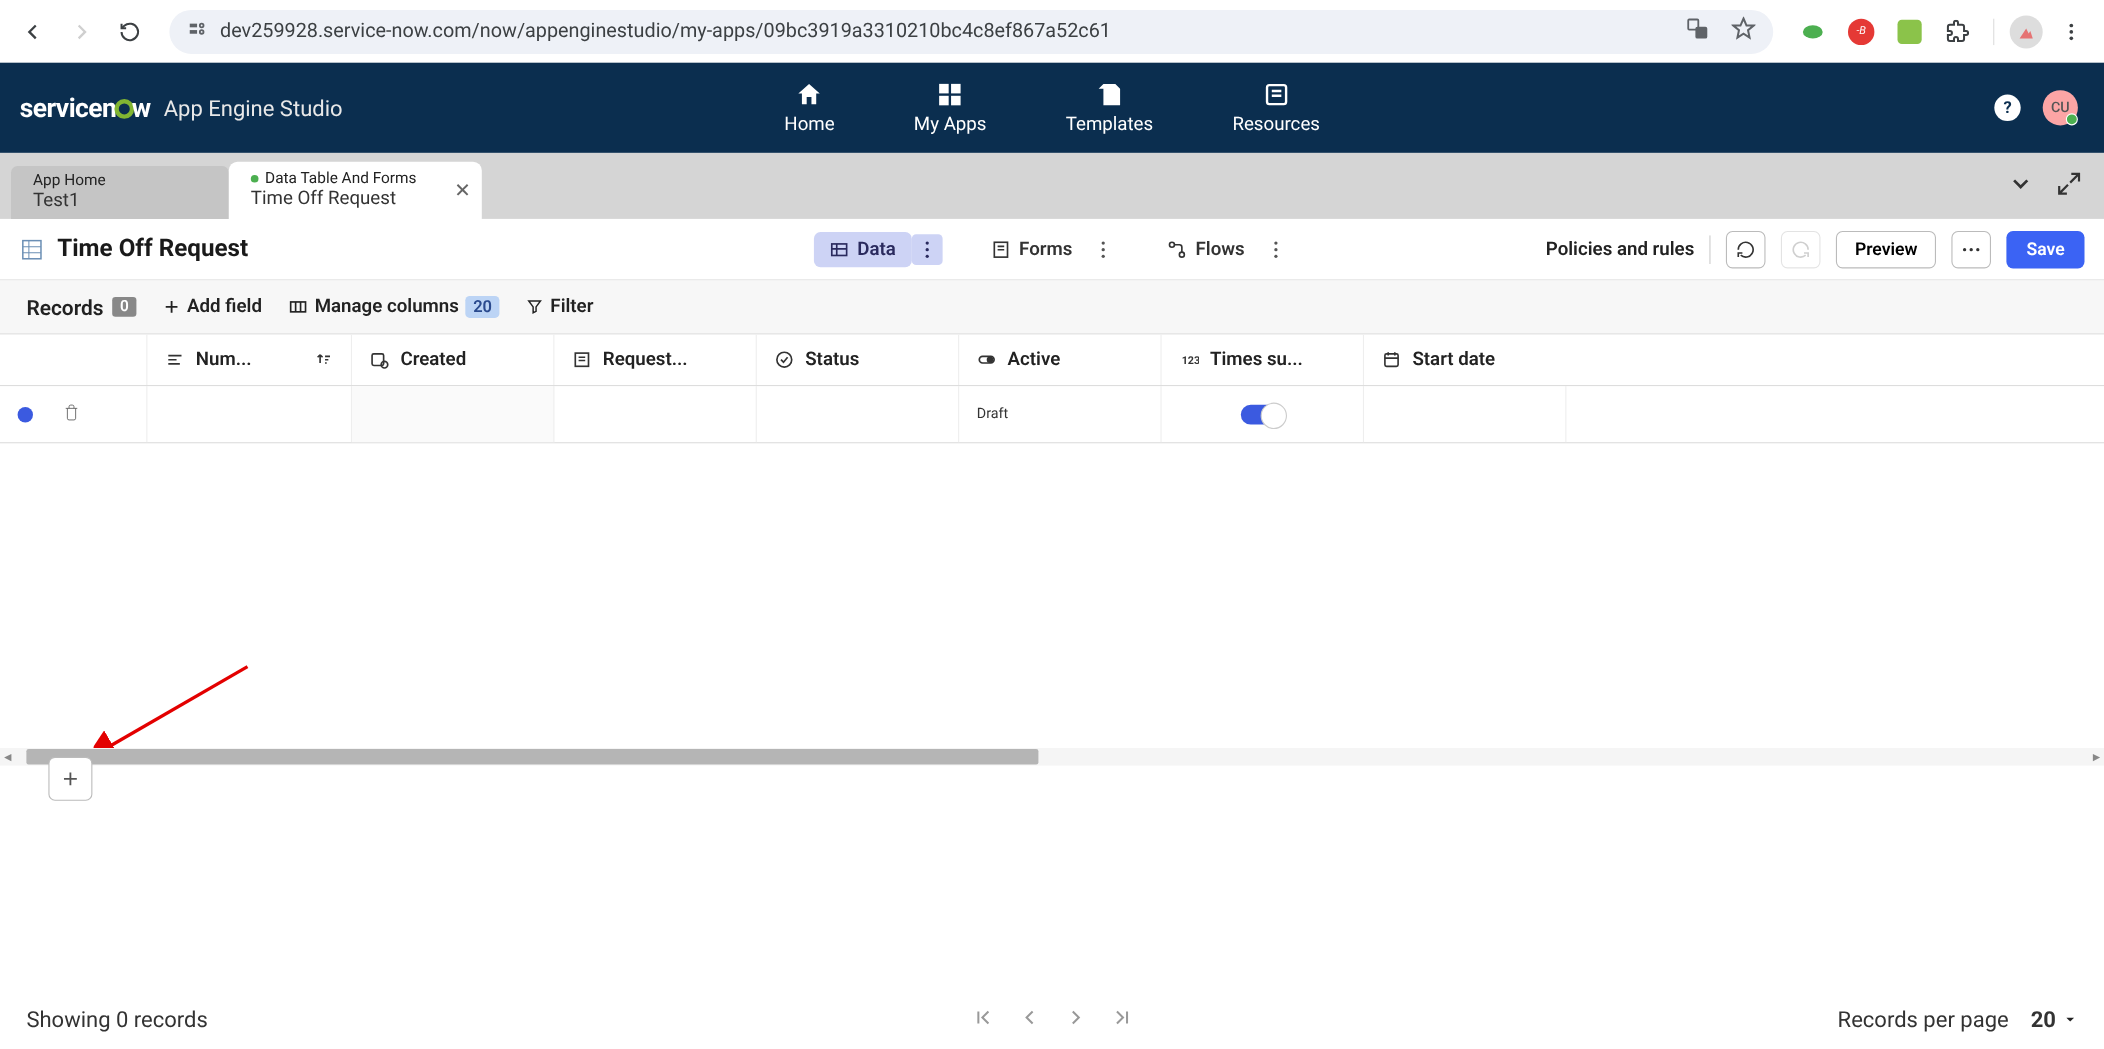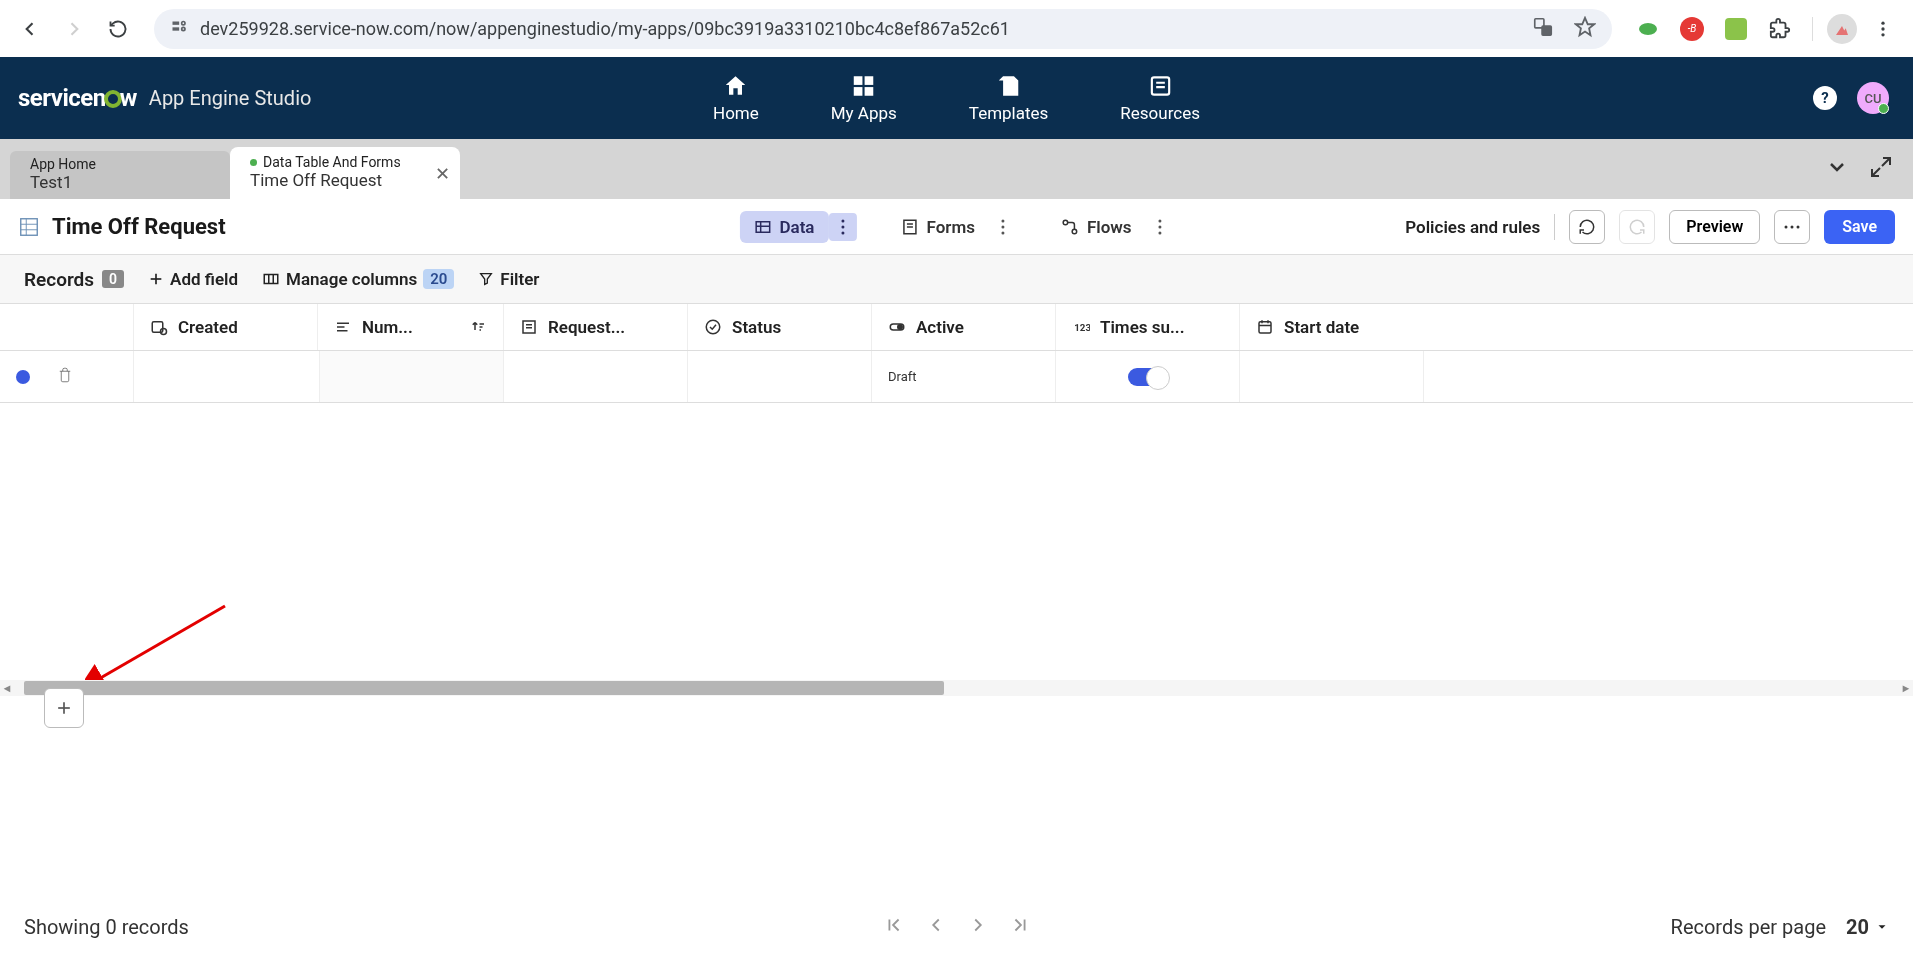--- a/index.html
+++ b/index.html
@@ -23,27 +23,27 @@
 .logo-area { display: flex; align-items: center; padding-left: 18px; gap: 12px; }
 .logo-text { font-size: 24px; font-weight: 700; letter-spacing: -0.5px; }
 .logo-text .o { color: #81b532; }
 .studio-label { font-size: 20px; color: #e8e8e8; }
 .nav-center { position:absolute; left:50%; transform:translateX(-50%); display:flex; gap:60px; height:82px; align-items:center; }
 .nav-item { display:flex; flex-direction:column; align-items:center; gap:4px; font-size:17px; cursor:pointer; position:relative; padding: 10px 6px;}
 .nav-item svg { width:26px; height:26px; fill:#fff; }
 .nav-item.active::after { content:''; position:absolute; bottom:-11px; left:0; right:0; height:4px; background:#81b532; }
 .header-right { margin-left:auto; padding-right:24px; display:flex; align-items:center; gap:20px; }
 .help-icon { width:24px;height:24px;border-radius:50%;background:#fff;color:#0b2e4f;display:flex;align-items:center;justify-content:center;font-weight:bold;font-size:15px;}
-.user-avatar { width:32px;height:32px;border-radius:50%;background:#f0abfc;color:#555;display:flex;align-items:center;justify-content:center;font-size:13px;font-weight:500;position:relative;}
+.user-avatar { width:32px;height:32px;border-radius:50%;background:#fca5a5;color:#555;display:flex;align-items:center;justify-content:center;font-size:13px;font-weight:500;position:relative;}
 .user-avatar::after{content:'';position:absolute;bottom:0;right:0;width:9px;height:9px;background:#4caf50;border-radius:50%;border:1px solid #fff;}
 
 
 .tab-strip { height: 60px; background:#d5d5d5; display:flex; align-items:flex-end; position:relative;}
 .tab { padding: 8px 20px 10px 20px; display:flex; flex-direction:column; justify-content:center; font-size:16px; position:relative; cursor:pointer; }
-.tab.inactive { background:#c5c5c5; color:#333; height:48px; border-top-left-radius:6px;border-top-right-radius:6px; margin-left:10px; width:220px;}
+.tab.inactive { background:#c5c5c5; color:#333; height:48px; border-top-left-radius:6px;border-top-right-radius:6px; margin-left:10px; width:198px;}
 .tab.active { background:#fff; height:52px; border-top-left-radius:8px; border-top-right-radius:8px; width:230px;}
 .tab .tab-type { font-size:14px; color:#222; display:flex; align-items:center; gap:6px;}
 .tab .tab-title { font-size:17px; color:#333;}
 .tab .dot{width:7px;height:7px;border-radius:50%;background:#4caf50;display:inline-block;}
 .tab-close{position:absolute;right:10px;top:50%;transform:translateY(-50%);font-size:18px;color:#666;}
 .strip-right{margin-left:auto;padding-right:20px;display:flex;align-items:center;gap:20px;height:100%;}
 .strip-right svg{width:24px;height:24px;stroke:#333;}
 
 
 .title-bar { height:56px; border-bottom:1px solid #ddd; display:flex; align-items:center; padding:0 18px; gap:12px; background:#fff;}
@@ -360,40 +360,40 @@
     <svg width="16" height="16" viewBox="0 0 24 24" fill="none" stroke="#222" stroke-width="2">
         <path d="M4 4h16l-6 8v6l-4 2v-8z"></path>
       </svg>
     <span>Filter</span>
   </span>
 </div>
 
 <div class="table-wrap">
   <div class="table-head">
     <div class="th col0"></div>
-    <div class="th col2">
-      <svg viewBox="0 0 24 24" fill="none" stroke="#333" stroke-width="2">
-          <rect x="3" y="5" width="14" height="14" rx="2"></rect>
-          <circle cx="18" cy="18" r="4"></circle>
-        </svg>
-      <span>Created</span>
-    </div>
     <div class="th col1">
       <svg viewBox="0 0 24 24" fill="none" stroke="#333" stroke-width="2">
           <line x1="4" y1="7" x2="20" y2="7"></line>
           <line x1="4" y1="12" x2="14" y2="12"></line>
           <line x1="4" y1="17" x2="18" y2="17"></line>
         </svg>
       <span>Num...</span>
       <svg viewBox="0 0 24 24" fill="none" stroke="#333" stroke-width="2" style="margin-left:auto">
           <path d="M8 16V6m0 0l-3 3m3-3l3 3"></path>
           <line x1="14" y1="8" x2="20" y2="8"></line>
           <line x1="14" y1="12" x2="18" y2="12"></line>
           <line x1="14" y1="16" x2="16" y2="16"></line>
         </svg>
+    </div>
+    <div class="th col2">
+      <svg viewBox="0 0 24 24" fill="none" stroke="#333" stroke-width="2">
+          <rect x="3" y="5" width="14" height="14" rx="2"></rect>
+          <circle cx="18" cy="18" r="4"></circle>
+        </svg>
+      <span>Created</span>
     </div>
     <div class="th col3">
       <svg viewBox="0 0 24 24" fill="none" stroke="#333" stroke-width="2">
           <rect x="4" y="4" width="16" height="16"></rect>
           <line x1="8" y1="9" x2="16" y2="9"></line>
           <line x1="8" y1="13" x2="16" y2="13"></line>
         </svg>
       <span>Request...</span>
     </div>
     <div class="th col5">

